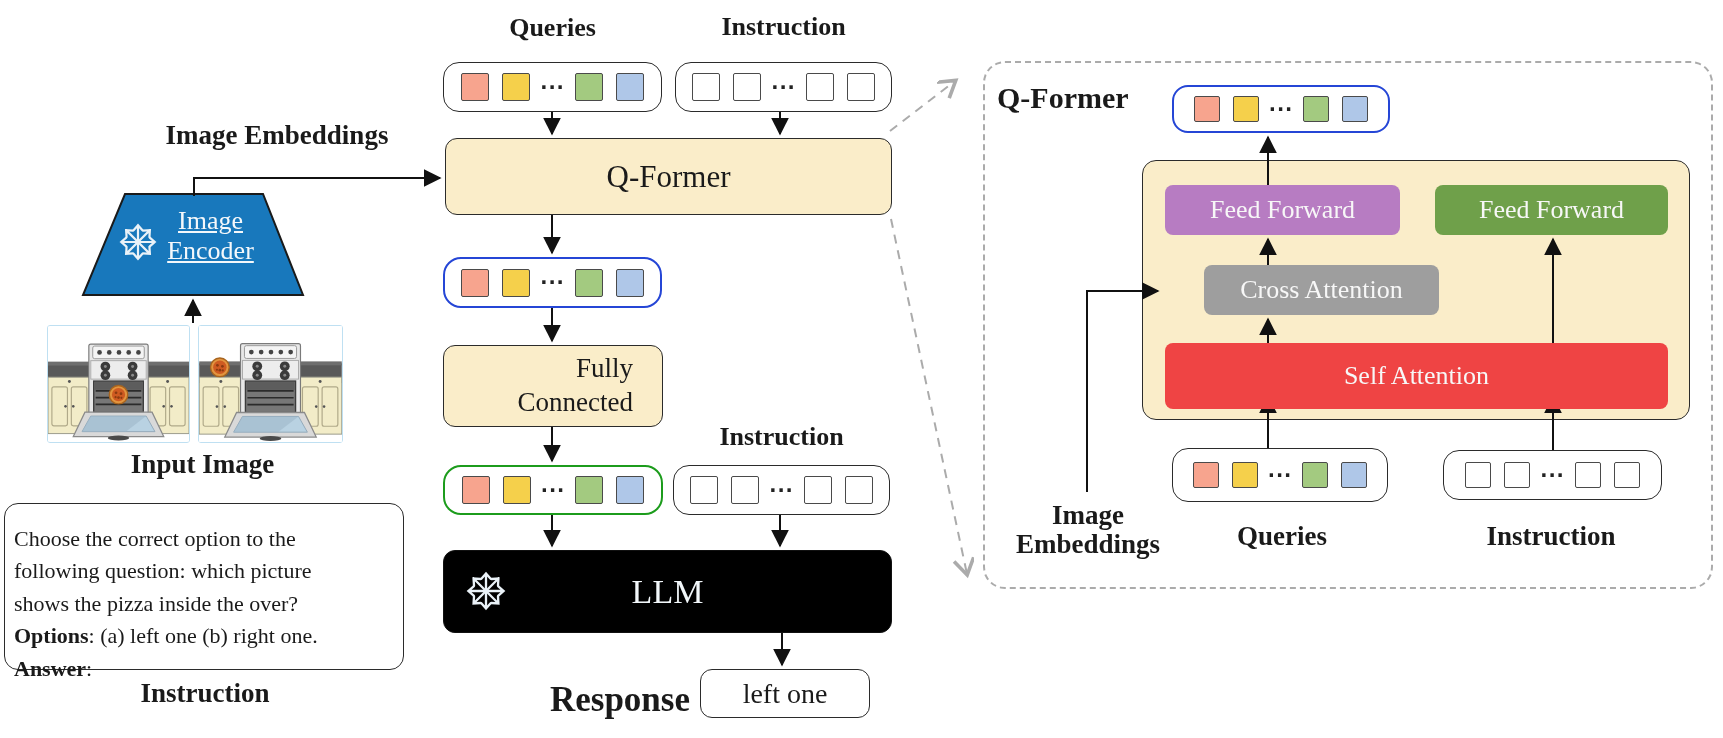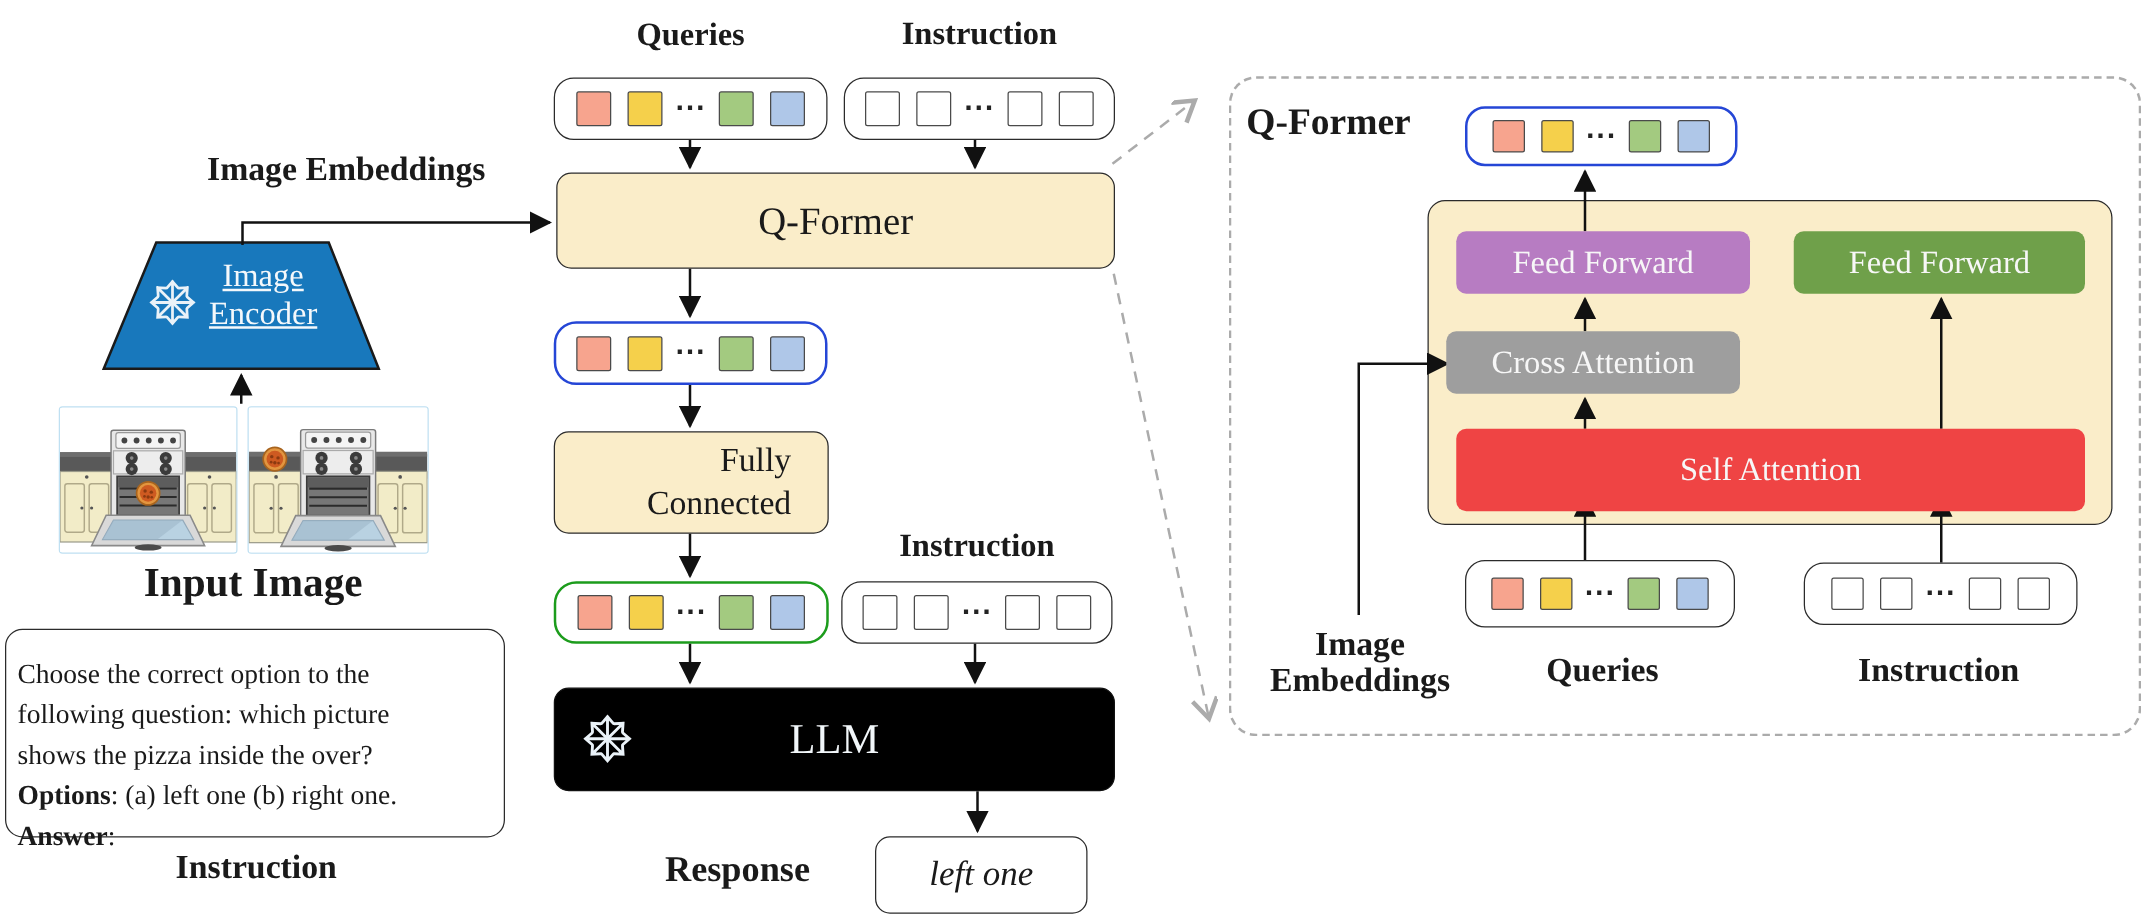--- a/index.html
+++ b/index.html
@@ -223,22 +223,22 @@
       <div class="tok" style="background: rgb(255, 255, 255);"></div>
     </div>
 
   <div class="box" id="llm" style="left: 443px; top: 550px; width: 449px; height: 83px; border-color: rgb(17, 17, 17); background: #000000;">
     <span class="t">LLM</span>
   </div>
   <svg class="flake" style="left:464px;top:569px;width:44px;height:44px;" viewBox="-20 -20 40 40">
       <use href="#flakesym"></use>
     </svg>
 
-  <div class="lbl" style="left:490px;top:681px;width:200px;font-size:29px;">Response</div>
-  <div class="box" style="left:700px;top:669px;width:170px;height:62px;font-size:28px;font-style:italic;">
+  <div class="lbl" style="left:490px;top:681px;width:200px;font-size:35px;text-align:right;">Response</div>
+  <div class="box" style="left:700px;top:669px;width:170px;height:49px;font-size:28px;">
     <span>left one</span>
   </div>
 
   <div class="lbl" style="left:132px;top:121px;width:290px;font-size:27px;">Image Embeddings</div>
 
   <div id="enc-label">Image Encoder</div>
   <svg class="flake" style="left:117px;top:221px;width:42px;height:42px;" viewBox="-20 -20 40 40">
       <use href="#flakesym"></use>
     </svg>
 
@@ -248,21 +248,21 @@
       <use href="#pizzag" transform="translate(72.5,70)"></use>
     </svg>
   </div>
   <div class="imgframe" style="left:198px;top:325px;width:145px;height:118px;">
     <svg viewBox="0 0 145 118">
       <use href="#ovenbase"></use>
       <use href="#pizzag" transform="translate(21,42)"></use>
     </svg>
   </div>
 
-  <div class="lbl" style="left:95px;top:450px;width:215px;font-size:33px;">Input Image</div>
+  <div class="lbl" style="left:95px;top:450px;width:215px;font-size:27px;">Input Image</div>
 
   <div id="instr-box">
       <div class="iline"><span>Choose the correct option to the</span></div>
       <div class="iline"><span>following question: which picture</span></div>
       <div class="iline"><span>shows the pizza inside the over?</span></div>
       <div class="iline"><span style="font-weight: bold;">Options</span><span>: (a) left one (b) right one.</span></div>
       <div class="iline"><span style="font-weight: bold;">Answer</span><span>:</span></div>
     </div>
 
   <div class="lbl" style="left:105px;top:679px;width:200px;font-size:27px;">Instruction</div>
@@ -278,21 +278,21 @@
     </div>
 
   <div class="box tan" style="left: 1142px; top: 160px; width: 548px; height: 260px; border-radius: 14px; background: rgb(250, 237, 201);"></div>
 
   <div class="mod" style="left: 1165px; top: 185px; width: 235px; height: 50px; background: rgb(183, 124, 194);">
     <span>Feed Forward</span>
   </div>
   <div class="mod" style="left: 1435px; top: 185px; width: 233px; height: 50px; background: rgb(111, 160, 74);">
     <span>Feed Forward</span>
   </div>
-  <div class="mod" style="left: 1157px; top: 265px; width: 235px; height: 50px; background: rgb(158, 158, 158);">
+  <div class="mod" style="left: 1204px; top: 265px; width: 235px; height: 50px; background: rgb(158, 158, 158);">
     <span>Cross Attention</span>
   </div>
   <div class="mod" style="left: 1165px; top: 343px; width: 503px; height: 66px; background: #ef4444;">
     <span>Self Attention</span>
   </div>
 
   <div class="box tokbox sm" style="left:1172px;top:448px;width:216px;height:54px;border-radius:16px;">
       <div class="tok" style="background: rgb(247, 164, 142);"></div>
       <div class="tok" style="background: rgb(245, 208, 75);"></div>
       <span class="dots">···</span>

